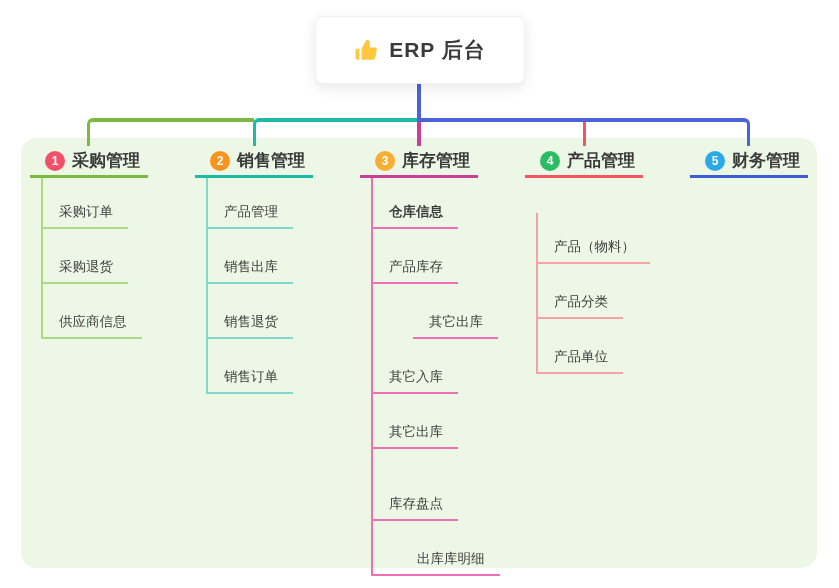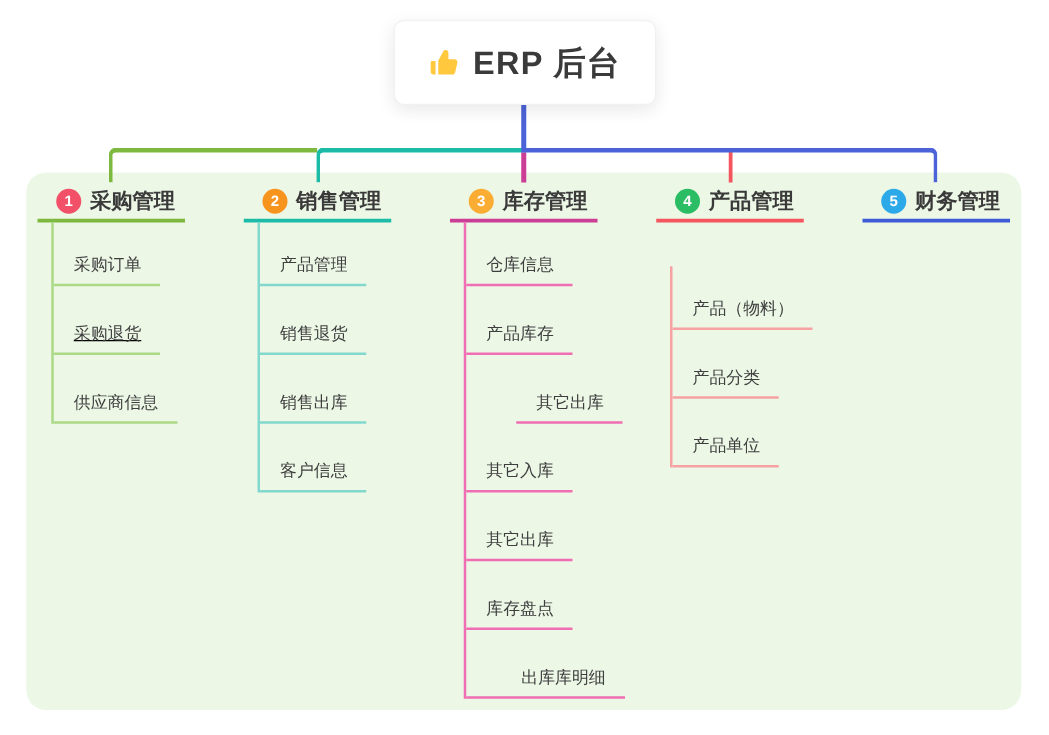--- a/index.html
+++ b/index.html
@@ -11,21 +11,21 @@
     position:absolute;left:21px;top:138px;width:796px;height:430px;
     border-radius:16px;z-index:0;
   }
   .root-card{
     position:absolute;left:315px;top:16px;width:208px;height:66px;
     background:#fff;border:1px solid #f1f1f1;border-radius:8px;
     box-shadow:0 4px 14px rgba(0,0,0,0.09);
     display:flex;align-items:center;justify-content:center;gap:10px;
     z-index:5;
   }
-  .root-title{font-size:26px;font-weight:600;color:#3a3a3a;letter-spacing:1px;}
+  .root-title{font-size:21px;font-weight:600;color:#3a3a3a;letter-spacing:1px;}
   .thumb-icon{display:flex;align-items:center;}
   .conn{position:absolute;box-sizing:border-box;}
   .root-vert{left:417px;top:82px;width:4px;height:40px;z-index:4;}
   .elbow-purchase{left:87px;top:118px;width:167px;height:28px;
     border-top:4px solid;border-left:3px solid;border-top-left-radius:6px;z-index:1;}
   .elbow-sales{left:253px;top:118px;width:166px;height:28px;
     border-top:4px solid;border-left:3px solid;border-top-left-radius:6px;z-index:2;}
   .elbow-finance{left:419px;top:118px;width:331px;height:28px;
     border-top:4px solid;border-right:3px solid;border-top-right-radius:6px;z-index:2;}
   .drop-product{left:583px;top:120px;width:3px;height:26px;z-index:1;}
@@ -78,81 +78,81 @@
     <div class="branch-header" style="border-bottom-color: rgb(124, 185, 62);">
       <span class="badge" style="background: rgb(242, 80, 104);">1</span>
       <span class="branch-label">采购管理</span>
     </div>
     <div class="children" style="border-left-color: rgb(172, 217, 134);">
   <div class="child" style="border-bottom-color: rgb(172, 217, 134);">
     <span class="child-label">采购订单</span>
   </div>
 
 
-  <div class="child" style="border-bottom-color: rgb(172, 217, 134); text-decoration: underline;">
+  <div class="child" style="border-bottom-color: rgb(172, 217, 134);">
     <span class="child-label">采购退货</span>
   </div>
 
   <div class="child" style="border-bottom-color: rgb(172, 217, 134);">
     <span class="child-label">供应商信息</span>
   </div>
 </div>
   </div>
 
   <div class="branch" style="left: 195px;">
     <div class="branch-header" style="border-bottom-color: rgb(28, 187, 168);">
       <span class="badge" style="background: rgb(247, 148, 30);">2</span>
       <span class="branch-label">销售管理</span>
     </div>
     <div class="children" style="border-left-color: rgb(130, 216, 204);">
   <div class="child" style="border-bottom-color: rgb(130, 216, 204);">
     <span class="child-label">产品管理</span>
   </div>
 
   <div class="child" style="border-bottom-color: rgb(130, 216, 204);">
+    <span class="child-label">销售出库</span>
+  </div>
+
+  <div class="child" style="border-bottom-color: rgb(130, 216, 204);">
     <span class="child-label">销售退货</span>
   </div>
 
   <div class="child" style="border-bottom-color: rgb(130, 216, 204);">
-    <span class="child-label">销售出库</span>
-  </div>
-
-  <div class="child" style="border-bottom-color: rgb(130, 216, 204);">
-    <span class="child-label">客户信息</span>
+    <span class="child-label">销售订单</span>
   </div>
 </div>
   </div>
 
   <div class="branch" style="left: 360px;">
     <div class="branch-header" style="border-bottom-color: rgb(204, 61, 150);">
       <span class="badge" style="background: rgb(251, 172, 51);">3</span>
       <span class="branch-label">库存管理</span>
     </div>
     <div class="children" style="border-left-color: rgb(240, 110, 180);">
-  <div class="child" style="border-bottom-color: rgb(240, 110, 180);">
+  <div class="child" style="border-bottom-color: rgb(240, 110, 180); font-weight: bold;">
     <span class="child-label">仓库信息</span>
   </div>
 
   <div class="child" style="border-bottom-color: rgb(240, 110, 180);">
     <span class="child-label">产品库存</span>
   </div>
 
   <div class="child" style="border-bottom-color: rgb(240, 110, 180); margin-left: 40px;">
     <span class="child-label">其它出库</span>
   </div>
 
   <div class="child" style="border-bottom-color: rgb(240, 110, 180);">
     <span class="child-label">其它入库</span>
   </div>
 
   <div class="child" style="border-bottom-color: rgb(240, 110, 180);">
     <span class="child-label">其它出库</span>
   </div>
 
-  <div class="child" style="border-bottom-color: rgb(240, 110, 180);">
+  <div class="child" style="border-bottom-color: rgb(240, 110, 180); margin-top: 17px;">
     <span class="child-label">库存盘点</span>
   </div>
 
   <div class="child" style="border-bottom-color: rgb(240, 110, 180); padding-left: 44px;">
     <span class="child-label">出库库明细</span>
   </div>
 </div>
   </div>
 
   <div class="branch" style="left: 525px;">

